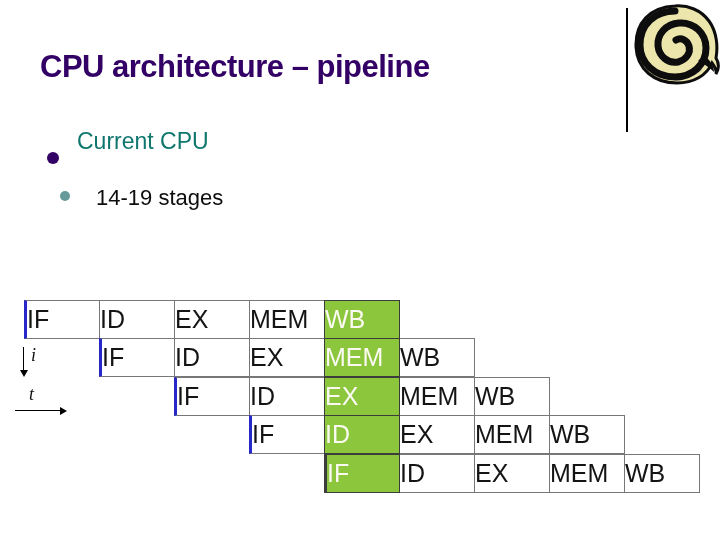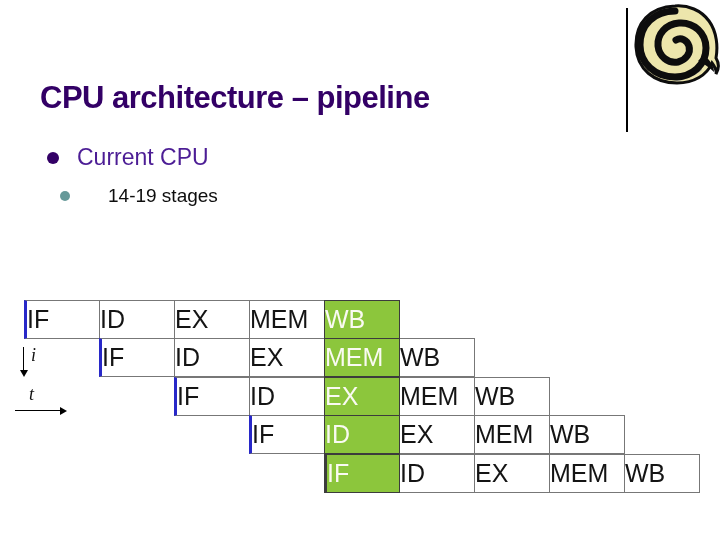--- a/index.html
+++ b/index.html
@@ -2,42 +2,42 @@
 <html><head>
 <meta charset="utf-8">
 <style>
   html,body{margin:0;padding:0;background:#888;}
   .slide{
     position:relative;width:720px;height:540px;background:#ffffff;
     overflow:hidden;font-family:"Liberation Sans",sans-serif;
   }
   
   .title{
-    position:absolute;left:40px;top:80px;width:560px;
+    position:absolute;left:40px;top:49px;width:560px;
     font-size:31px;font-weight:bold;letter-spacing:-0.5px;
     color:var(--title-color,#330066);
   }
   .vrule{
     position:absolute;left:626px;top:8px;width:2px;height:124px;background:#000;
   }
   .snail{position:absolute;left:630px;top:3px;width:90px;height:84px;}
   
   .b1-dot{
     position:absolute;left:47px;top:152px;width:12px;height:12px;border-radius:50%;
     background:var(--b1-color,#330066);
   }
   .b1-text{
-    position:absolute;left:77px;top:144px;font-size:23px;color:#4c1d95;
+    position:absolute;left:77px;top:128px;font-size:23px;color:#0f766e;
   }
   .b2-dot{
     position:absolute;left:60px;top:191px;width:10px;height:10px;border-radius:50%;
     background:var(--b2-color,#669999);
   }
   .b2-text{
-    position:absolute;left:96px;top:185px;font-size:19px;color:#0d0d0d;margin-left:12px;
+    position:absolute;left:96px;top:185px;font-size:22px;color:#0d0d0d;
   }
   
   .prow{position:absolute;display:flex;}
   .pcell{
     box-sizing:border-box;width:76px;height:39px;margin-right:-1px;
     border:1px solid #777;background:#fff;
     font-size:25px;line-height:37px;color:#141414;
     flex:0 0 auto;
   }
   .pcell.first{border-left:3px solid var(--edge,#2828C8);}

